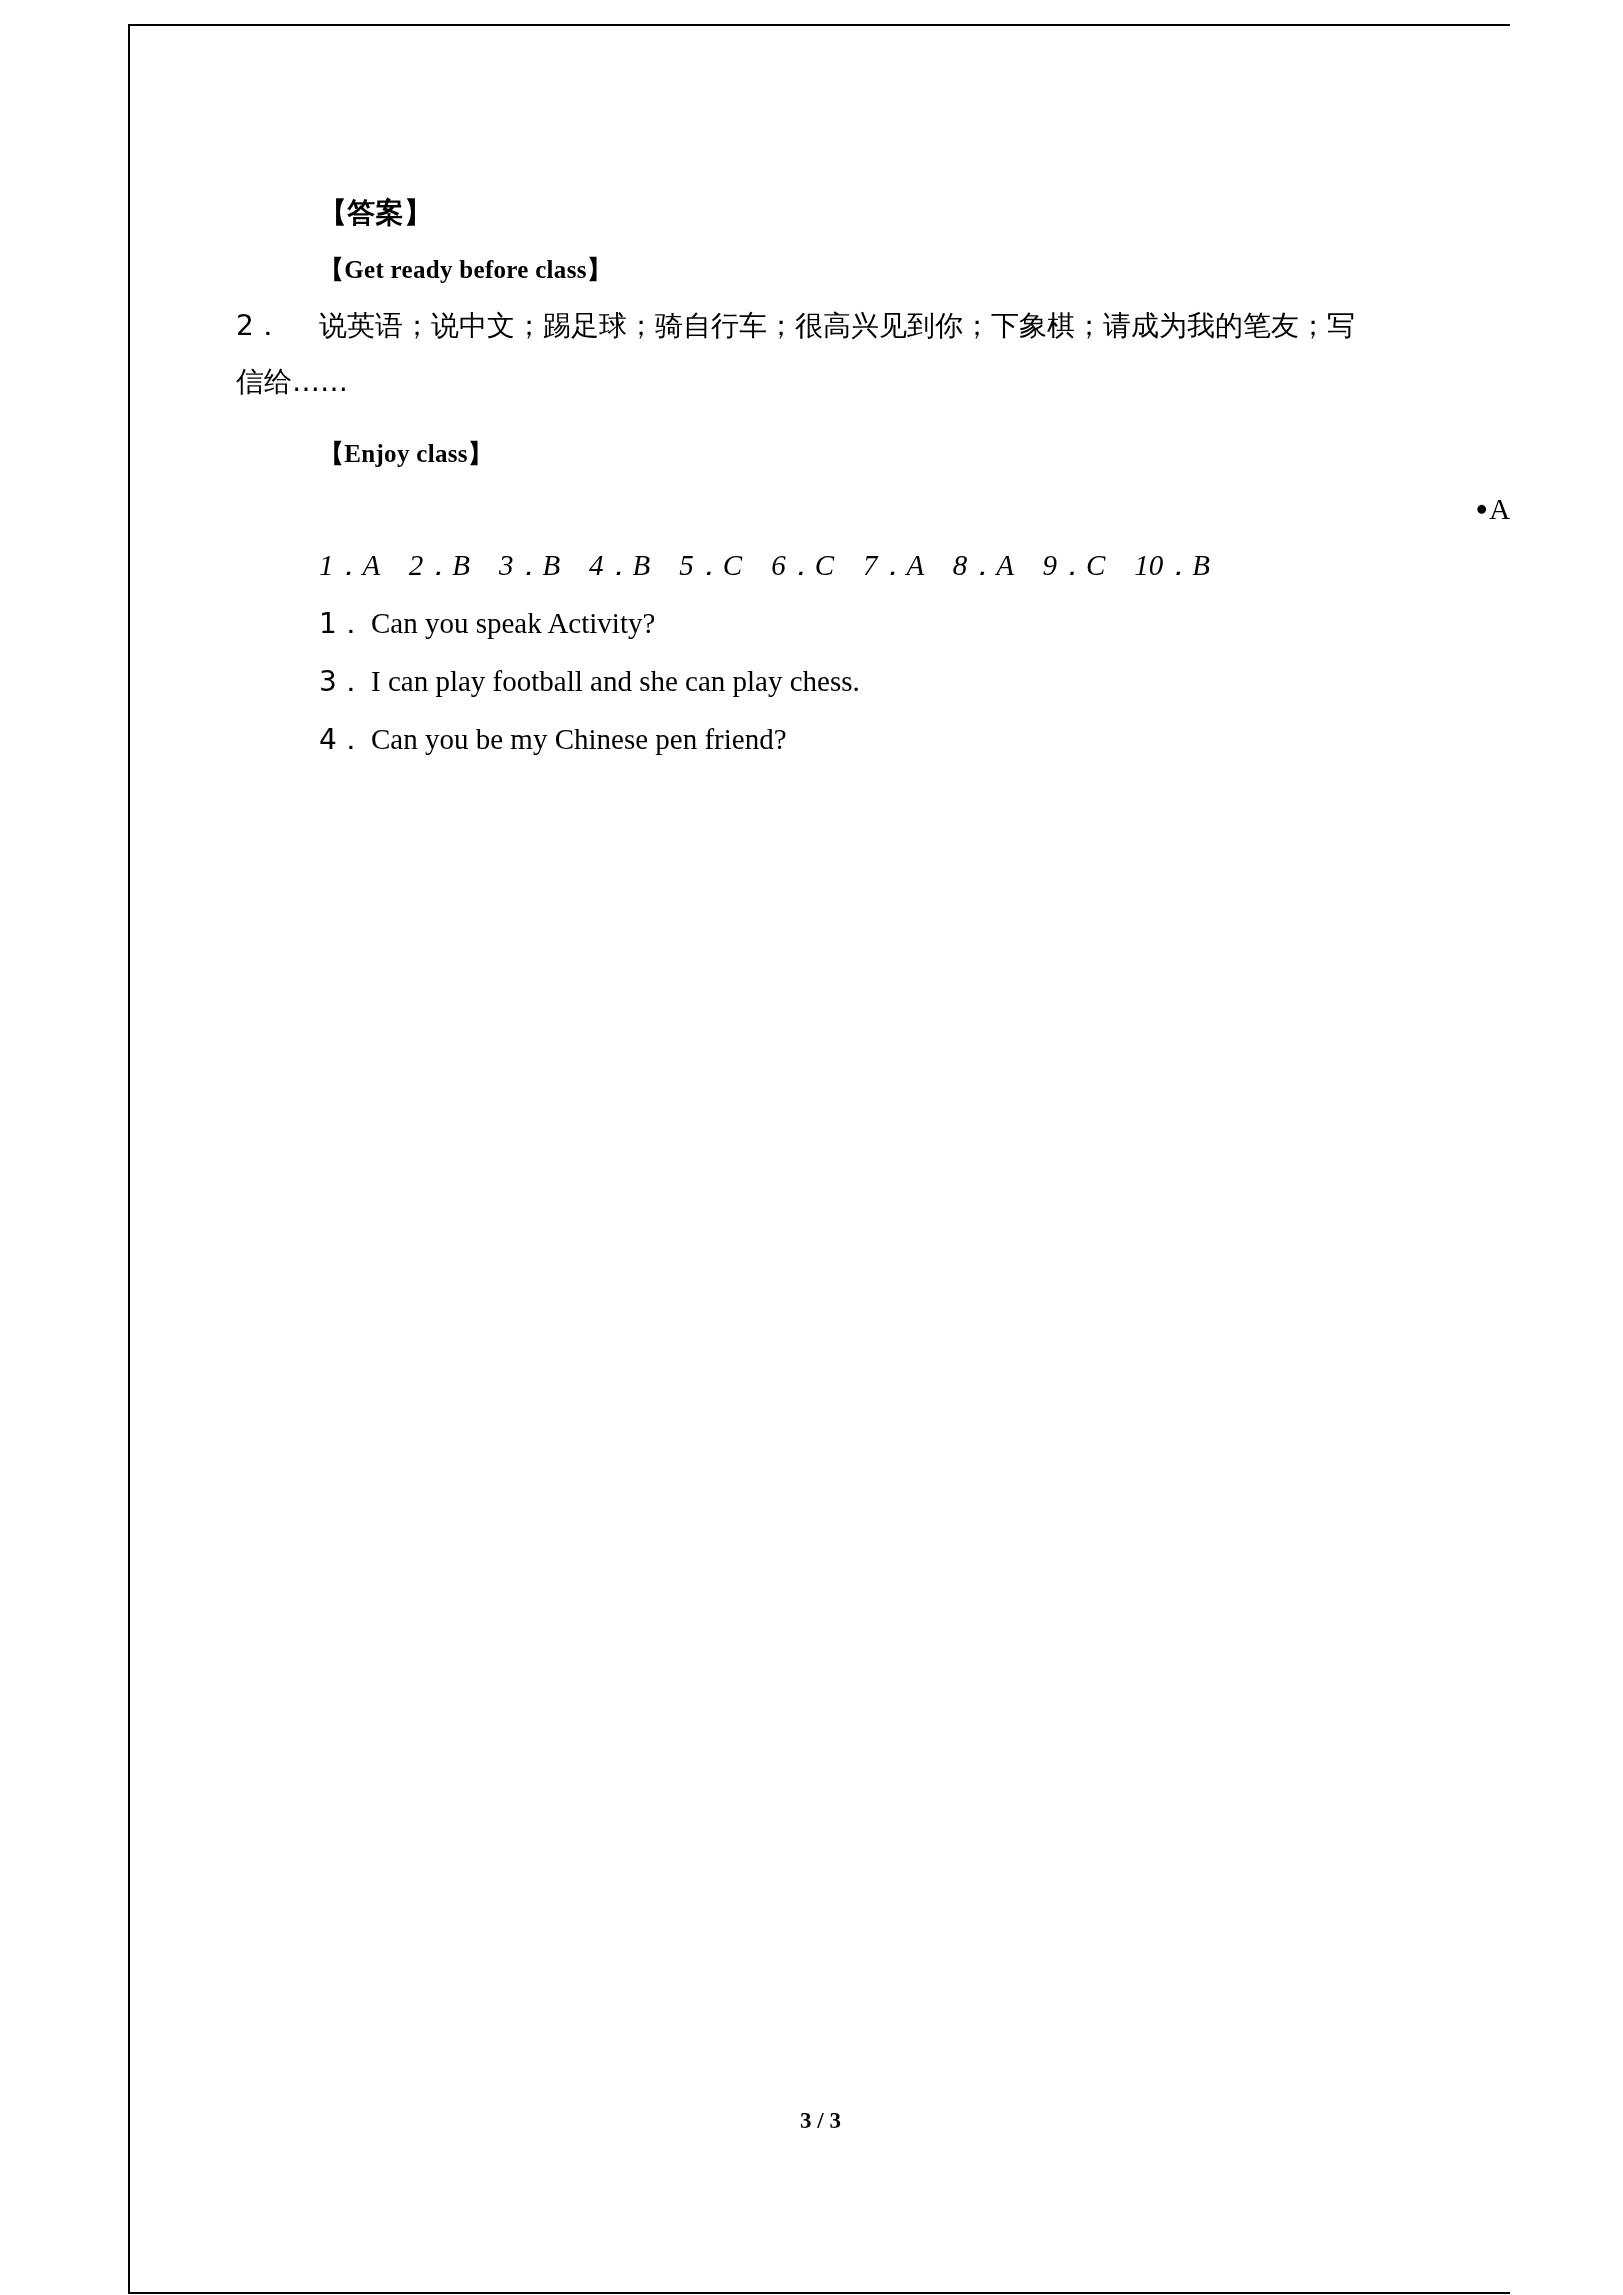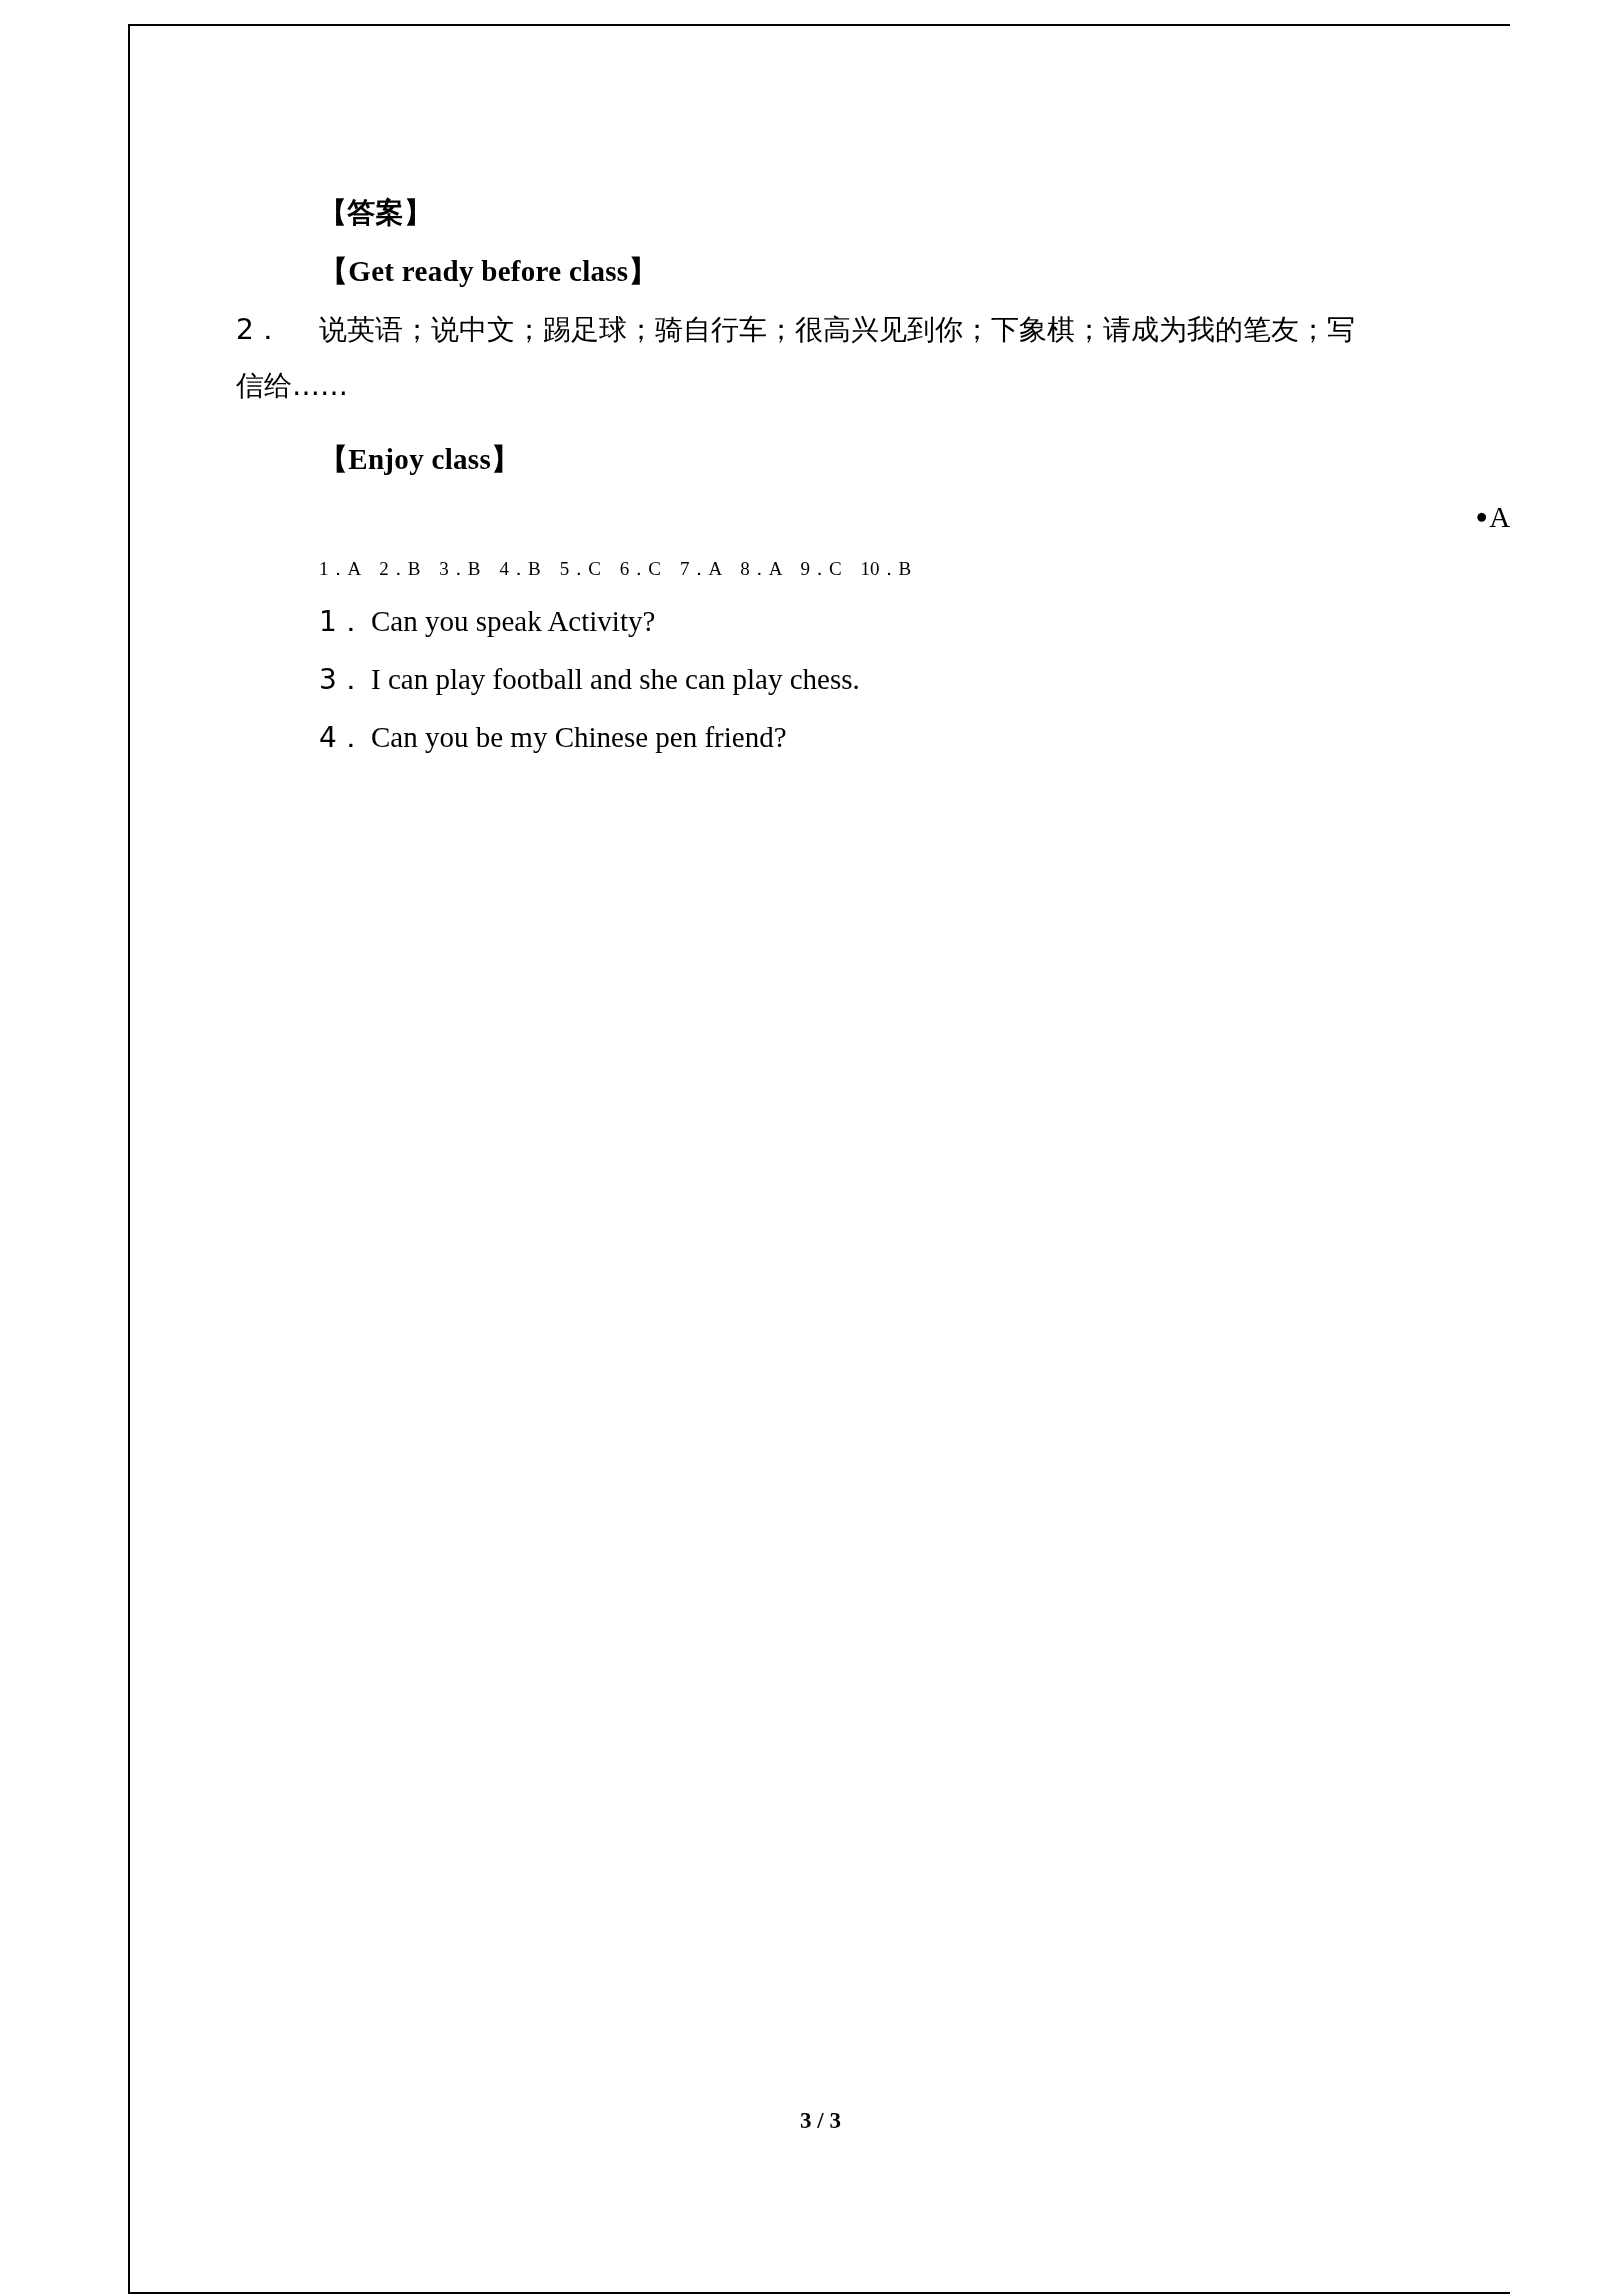--- a/index.html
+++ b/index.html
@@ -30,21 +30,21 @@
     box-sizing: border-box;
   }
   .content {
     position: absolute;
     left: 123px;
     top: 187px;
     width: 1370px;
   }
   .heading {
     font-weight: bold;
-    font-size: 29px;
+    font-size: 25px;
     line-height: 1.0;
     margin: 0 0 0 83px;
     letter-spacing: 0.3px;
   }
   .heading-answer {
     margin-bottom: 30px;
   }
   .heading-en {
     font-family: "Liberation Serif", "DejaVu Serif", serif;
     margin-bottom: 29px;
@@ -78,24 +78,25 @@
     line-height: 1.0;
     margin: 0 0 27px 83px;
     text-align: right;
   }
   .bullet {
     font-size: 20.5px;
     vertical-align: 3.4px;
     margin-right: 1.4px;
   }
   .answers {
-    font-size: 19px;
+    font-size: 29px;
     line-height: 1.0;
     margin: 0 0 29px 83px;
     white-space: pre;
+    font-style: italic;
   }
   .qline {
     font-size: 29px;
     line-height: 1.0;
     margin: 0 0 29px 83px;
   }
   .qline .num {
     display: inline-block;
     width: 52px;
   }

